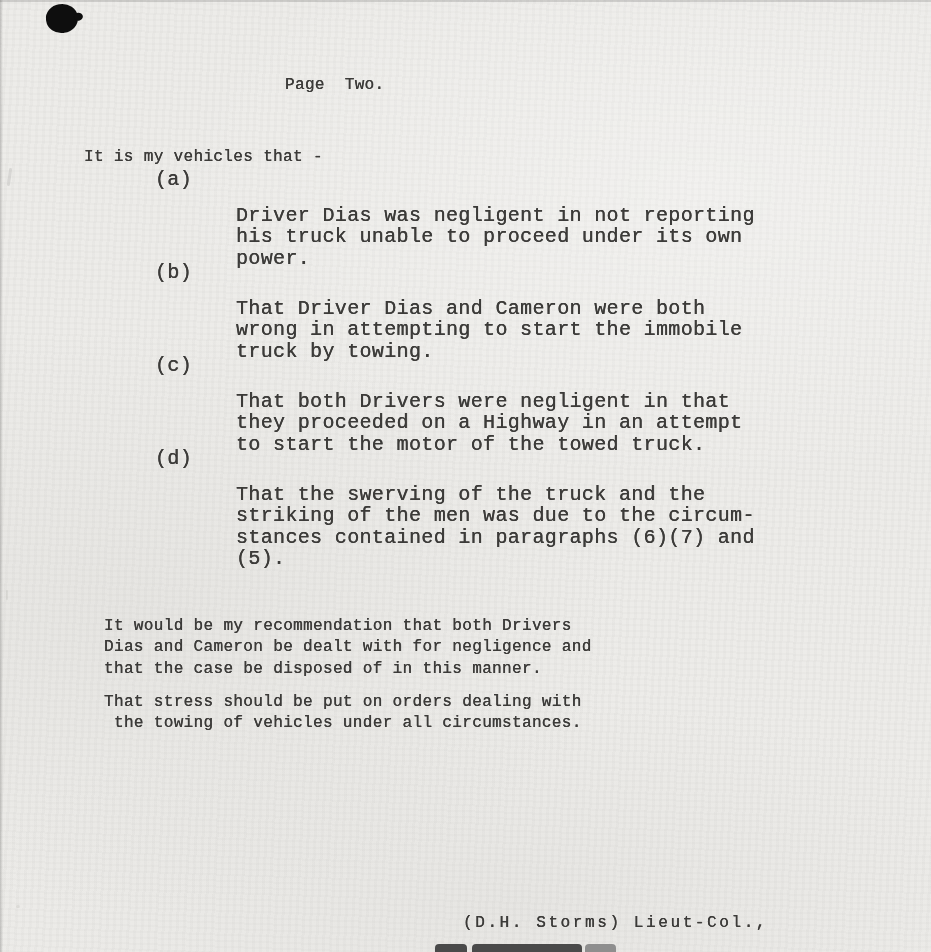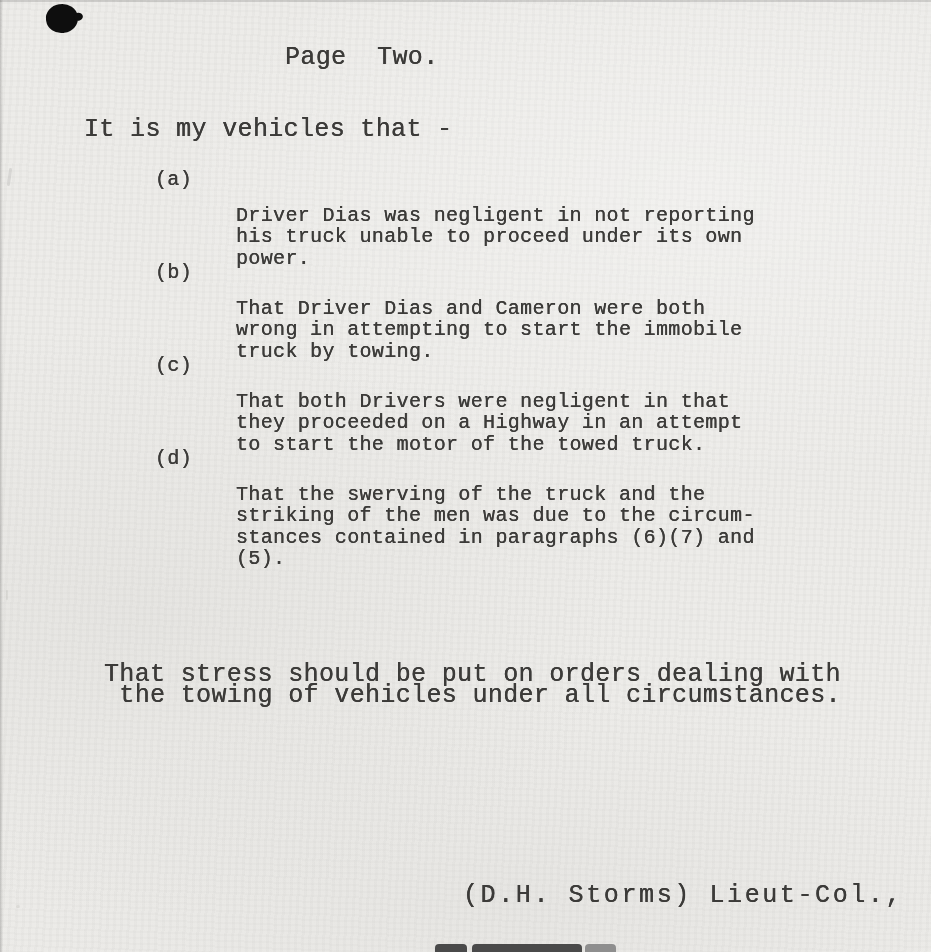--- a/index.html
+++ b/index.html
@@ -56,26 +56,27 @@
     position: absolute;
     right: -5px; top: 11px;
     width: 9px; height: 8px;
     border-radius: 50%;
     background: inherit;
   }
 
   
   .tw {
     position: absolute;
-    font-size: 25px;
+    font-size: 16px;
     line-height: 21.4px;
     letter-spacing: 0.35px;
     color: #3c3b39;
     white-space: pre;
     text-shadow: 0 0 0.6px rgba(52,51,49,0.85), 0.3px 0.3px 0.4px rgba(52,51,49,0.45);
+    margin-top: 28px;
   }
 
   .page-title { left: 285px; top: 47px; }
   .intro      { left: 84px;  top: 119px; }
 
   .opinion-item { position: absolute; left: 0; width: 931px; }
   .item-a { top: 169px; }
   .item-b { top: 262px; }
   .item-c { top: 355px; }
   .item-d { top: 448px; }
@@ -153,20 +154,23 @@
   </div>
 
   <div class="opinion-item item-d">
     <span class="item-label">(d)</span>
     <div class="item-text">That the swerving of the truck and the
 striking of the men was due to the circum-
 stances contained in paragraphs (6)(7) and
 (5).</div>
   </div>
 
+  <div class="tw para para-1">It would be my recommendation that both Drivers
+Dias and Cameron be dealt with for negligence and
+that the case be disposed of in this manner.</div>
 
   <div class="tw para para-2">That stress should be put on orders dealing with
 the towing of vehicles under all circumstances.</div>
 
   <div class="tw sig-line-1">(D.H. Storms) Lieut-Col.,</div>
 
 
   <button class="bottom-toolbar-btn btn-1" style="background: rgb(74, 74, 74);"></button>
   <button class="bottom-toolbar-btn btn-2" style="background: rgb(74, 74, 74);"></button>
   <button class="bottom-toolbar-btn btn-3" style="background: rgb(142, 142, 142);"></button>

